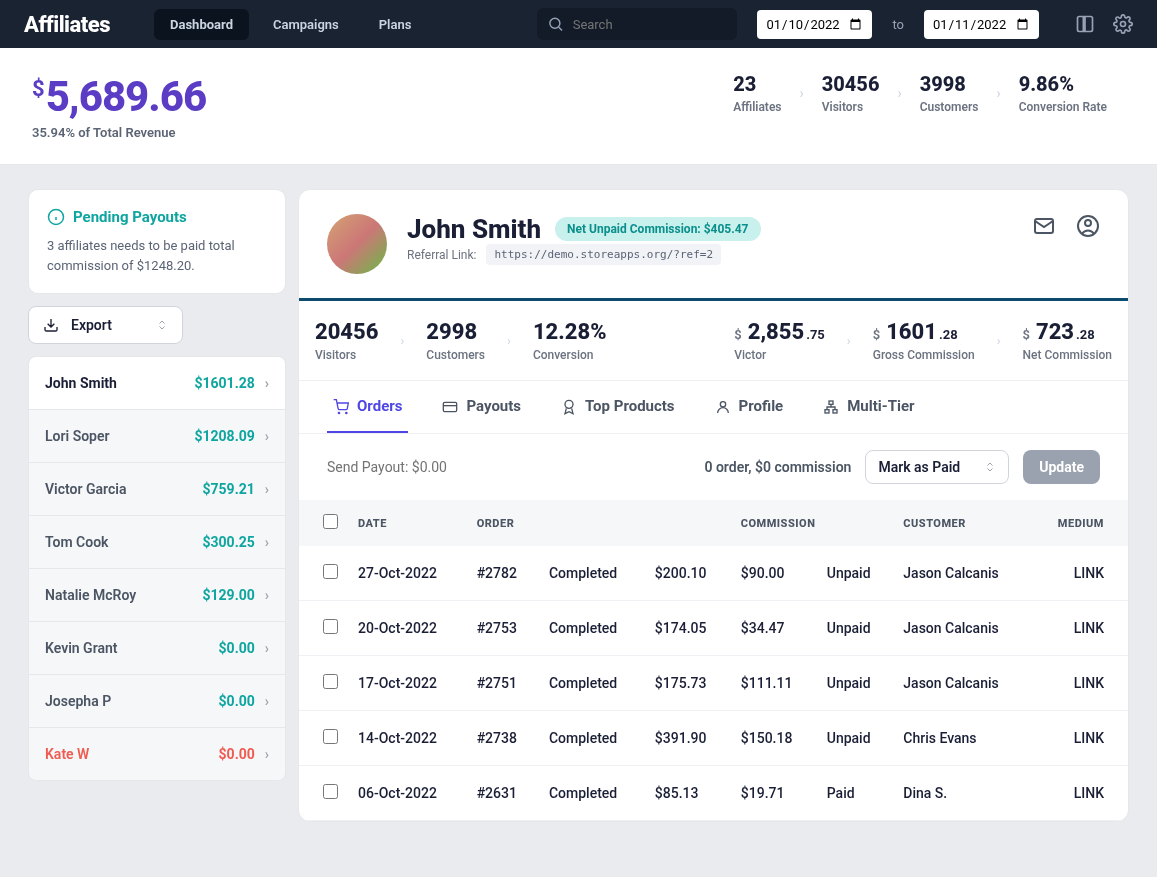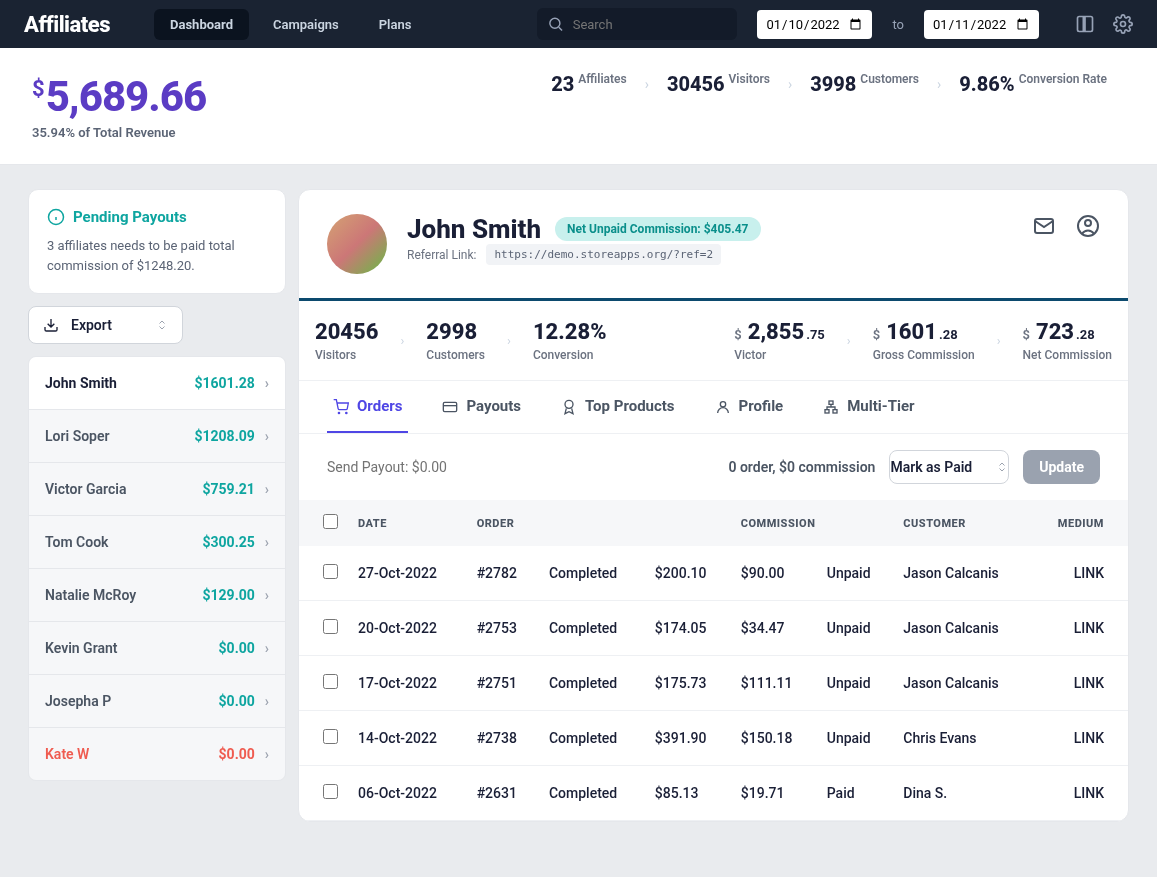--- a/index.html
+++ b/index.html
@@ -14,21 +14,21 @@
 .search-wrap input{background:transparent;border:none;color:#97a2b6;font-size:13px;outline:none;width:100%}
 .date-in{background:#fff;border:none;border-radius:4px;padding:6px 8px;font-size:13px;width:115px}
 .to{color:#97a2b6;font-size:13px}
 .topicons{display:flex;gap:18px;margin-left:16px}
 .ico{color:#97a2b6;cursor:pointer;width:20px;height:20px}
 .summary{background:#fff;padding:24px 32px;display:flex;align-items:flex-start;gap:40px;border-bottom:1px solid #e5e7eb}
 .big-num{color:#5b3cc4;font-weight:800;font-size:42px;letter-spacing:-1px;display:flex;align-items:flex-start;gap:2px}
 .big-num .cur{font-size:22px;margin-top:4px;font-weight:700}
 .sub{color:#5b6475;font-size:13px;font-weight:600;margin-top:4px}
 .stats{margin-left:auto;display:flex;align-items:flex-start;gap:0}
-.stat{display:flex;flex-direction:row;gap:4px;padding:0 18px}
+.stat{display:flex;flex-direction:column;gap:4px;padding:0 18px}
 .stat .v{font-weight:800;font-size:20px;color:#1a1f36}
 .stat .l{font-size:12px;color:#6b7280;font-weight:600}
 .chev{color:#cbd5e1;align-self:center;font-size:14px}
 .main{display:flex;gap:0;padding:24px 28px 100px 28px}
 .side{width:270px;flex-shrink:0;padding-right:12px}
 .pending{background:#fff;border-radius:10px;padding:18px;border:1px solid #e5e7eb;margin-bottom:12px}
 .pend-h{color:#0ea5a0;font-weight:700;font-size:15px;display:flex;align-items:center;gap:8px;margin-bottom:10px}
 .pend-t{color:#5b6475;font-size:13px;line-height:1.5}
 .export{background:#fff;border:1px solid #d1d5db;border-radius:8px;padding:10px 14px;display:flex;align-items:center;gap:12px;font-size:14px;font-weight:600;cursor:pointer;width:155px;position:relative;margin-bottom:4px}
 .export .caret{margin-left:auto;color:#9ca3af}
@@ -58,21 +58,21 @@
 .pstat .pl{font-size:12px;color:#6b7280;font-weight:500}
 .pchev{color:#cbd5e1;align-self:center;margin:0 22px;font-size:13px}
 .pstats .right-group{margin-left:auto;display:flex;align-items:flex-start}
 .ptabs{display:flex;gap:28px;padding:0 28px;border-bottom:1px solid #eef0f3}
 .ptab{display:flex;align-items:flex-end;gap:8px;padding:16px 6px;font-size:15px;font-weight:700;color:#4b5563;cursor:pointer;border-bottom:2px solid transparent}
 .ptab.active{color:#4f46e5;border-bottom-color:#4f46e5}
 .ptab svg{width:16px;height:16px}
 .actions{display:flex;align-items:center;padding:16px 28px;gap:14px}
 .send-link{color:#737373;font-size:14px;font-weight:400}
 .ord-sum{margin-left:auto;color:#4b5563;font-size:14px;font-weight:600}
-.sel{border:1px solid #d1d5db;border-radius:8px;padding:8px 0;font-size:14px;font-weight:600;background:#fff;display:flex;align-items:center;gap:24px;cursor:pointer}
+.sel{border:1px solid #d1d5db;border-radius:8px;padding:8px 12px;font-size:14px;font-weight:600;background:#fff;display:flex;align-items:center;gap:24px;cursor:pointer}
 .sel .caret{color:#9ca3af}
 .btn-up{background:#9aa2af;color:#fff;border:none;border-radius:8px;padding:9px 16px;font-size:14px;font-weight:700;cursor:pointer}
 .tbl{width:100%;border-collapse:collapse}
 .tbl th{background:#f6f7f9;text-align:left;padding:14px 10px;font-size:11px;font-weight:800;color:#4b5563;letter-spacing:0.5px;text-transform:uppercase}
 .tbl td{padding:18px 10px;font-size:14px;border-bottom:1px solid #eef0f3;color:#1a1f36;font-weight:500}
 .tbl .chk{width:44px;text-align:center}
 .tbl input[type=checkbox]{width:15px;height:15px;cursor:pointer}
 .ord-link{color:#4f46e5;font-weight:700}
 .cust-link{color:#4f46e5;font-weight:600}
 .unpaid{color:#0ea5a0;font-weight:600}

